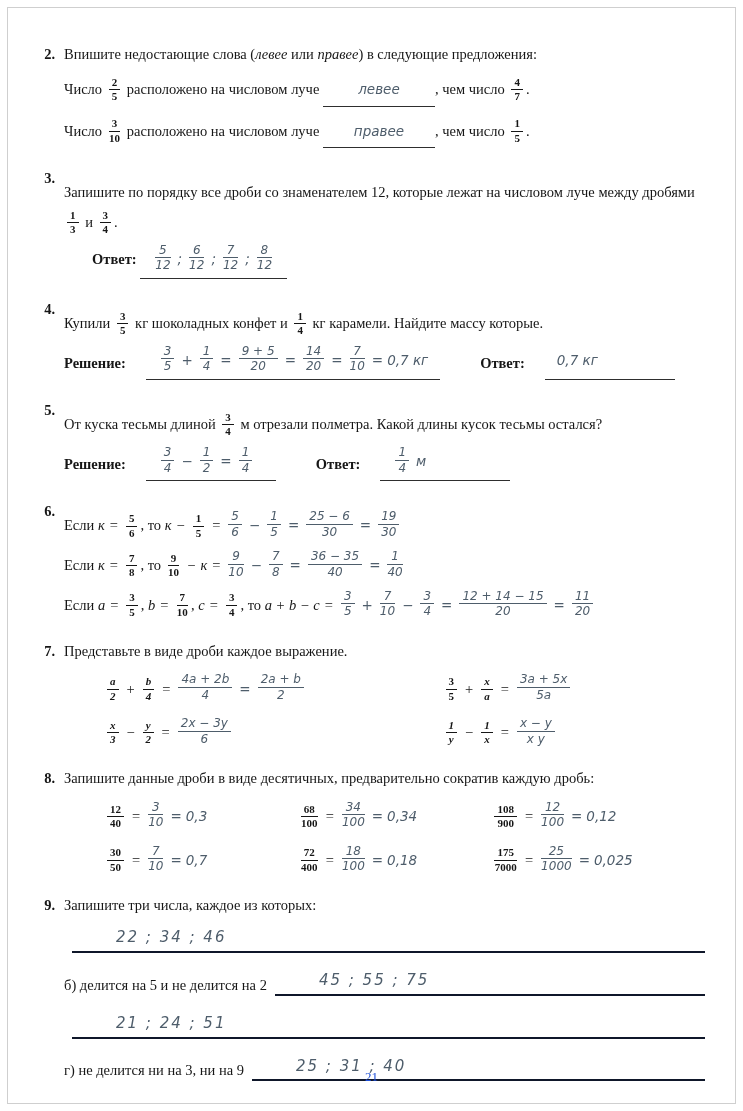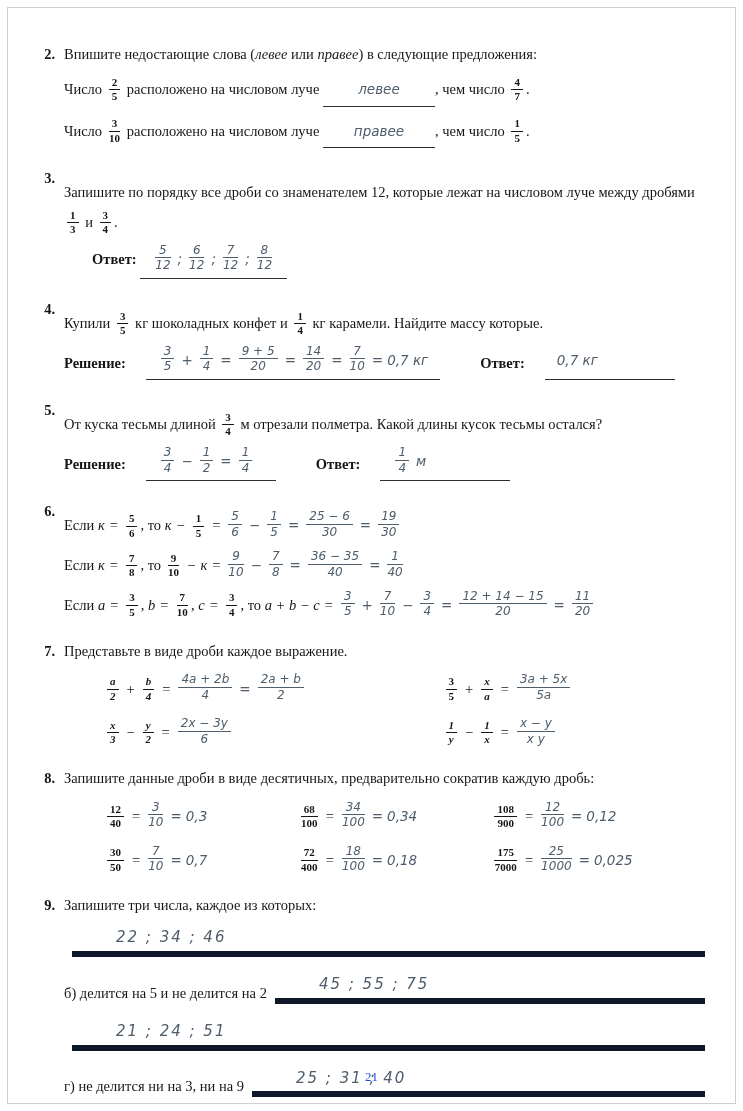--- a/index.html
+++ b/index.html
@@ -41,21 +41,21 @@
     display:inline-block; border-bottom:1px solid #2e2e2e;
     padding:0 12px 2px; min-width:130px;
   }
   .ansrow { margin:5px 0 4px 28px; line-height:2.3; }
   .solrow { margin:5px 0 4px; line-height:2.3; display:flex; align-items:flex-end;gap:12px; }
   .solrow .lbl { flex:0 0 auto; margin-right:8px; }
   .solrow .lbl2 { margin-left:28px; }
   .grid7 { display:grid; grid-template-columns:55% 45%; column-gap:8px; padding-left:40px; }
   .grid8 { display:grid; grid-template-columns:1fr 1fr 1.15fr; column-gap:8px; padding-left:40px; }
   .q9 { display:flex; align-items:flex-end; margin:11px 0 17px; }
-  .q9 .fill { flex:1; border-bottom:6px solid #0f172a; margin-left:8px; padding:0 0 2px 44px; }
+  .q9 .fill { flex:1; border-bottom:2px solid #0f172a; margin-left:8px; padding:0 0 2px 44px; }
   .q9 .hw { font-size:15px; letter-spacing:2px; }
   .pagenum { position:absolute; left:0; right:0; bottom:16px; text-align:center; font-size:13px; color:#1d4ed8; }
 </style>
 </head>
 <body>
 
 <div class="page">
 
   <section class="ex">
     <span class="exnum">2.</span>

